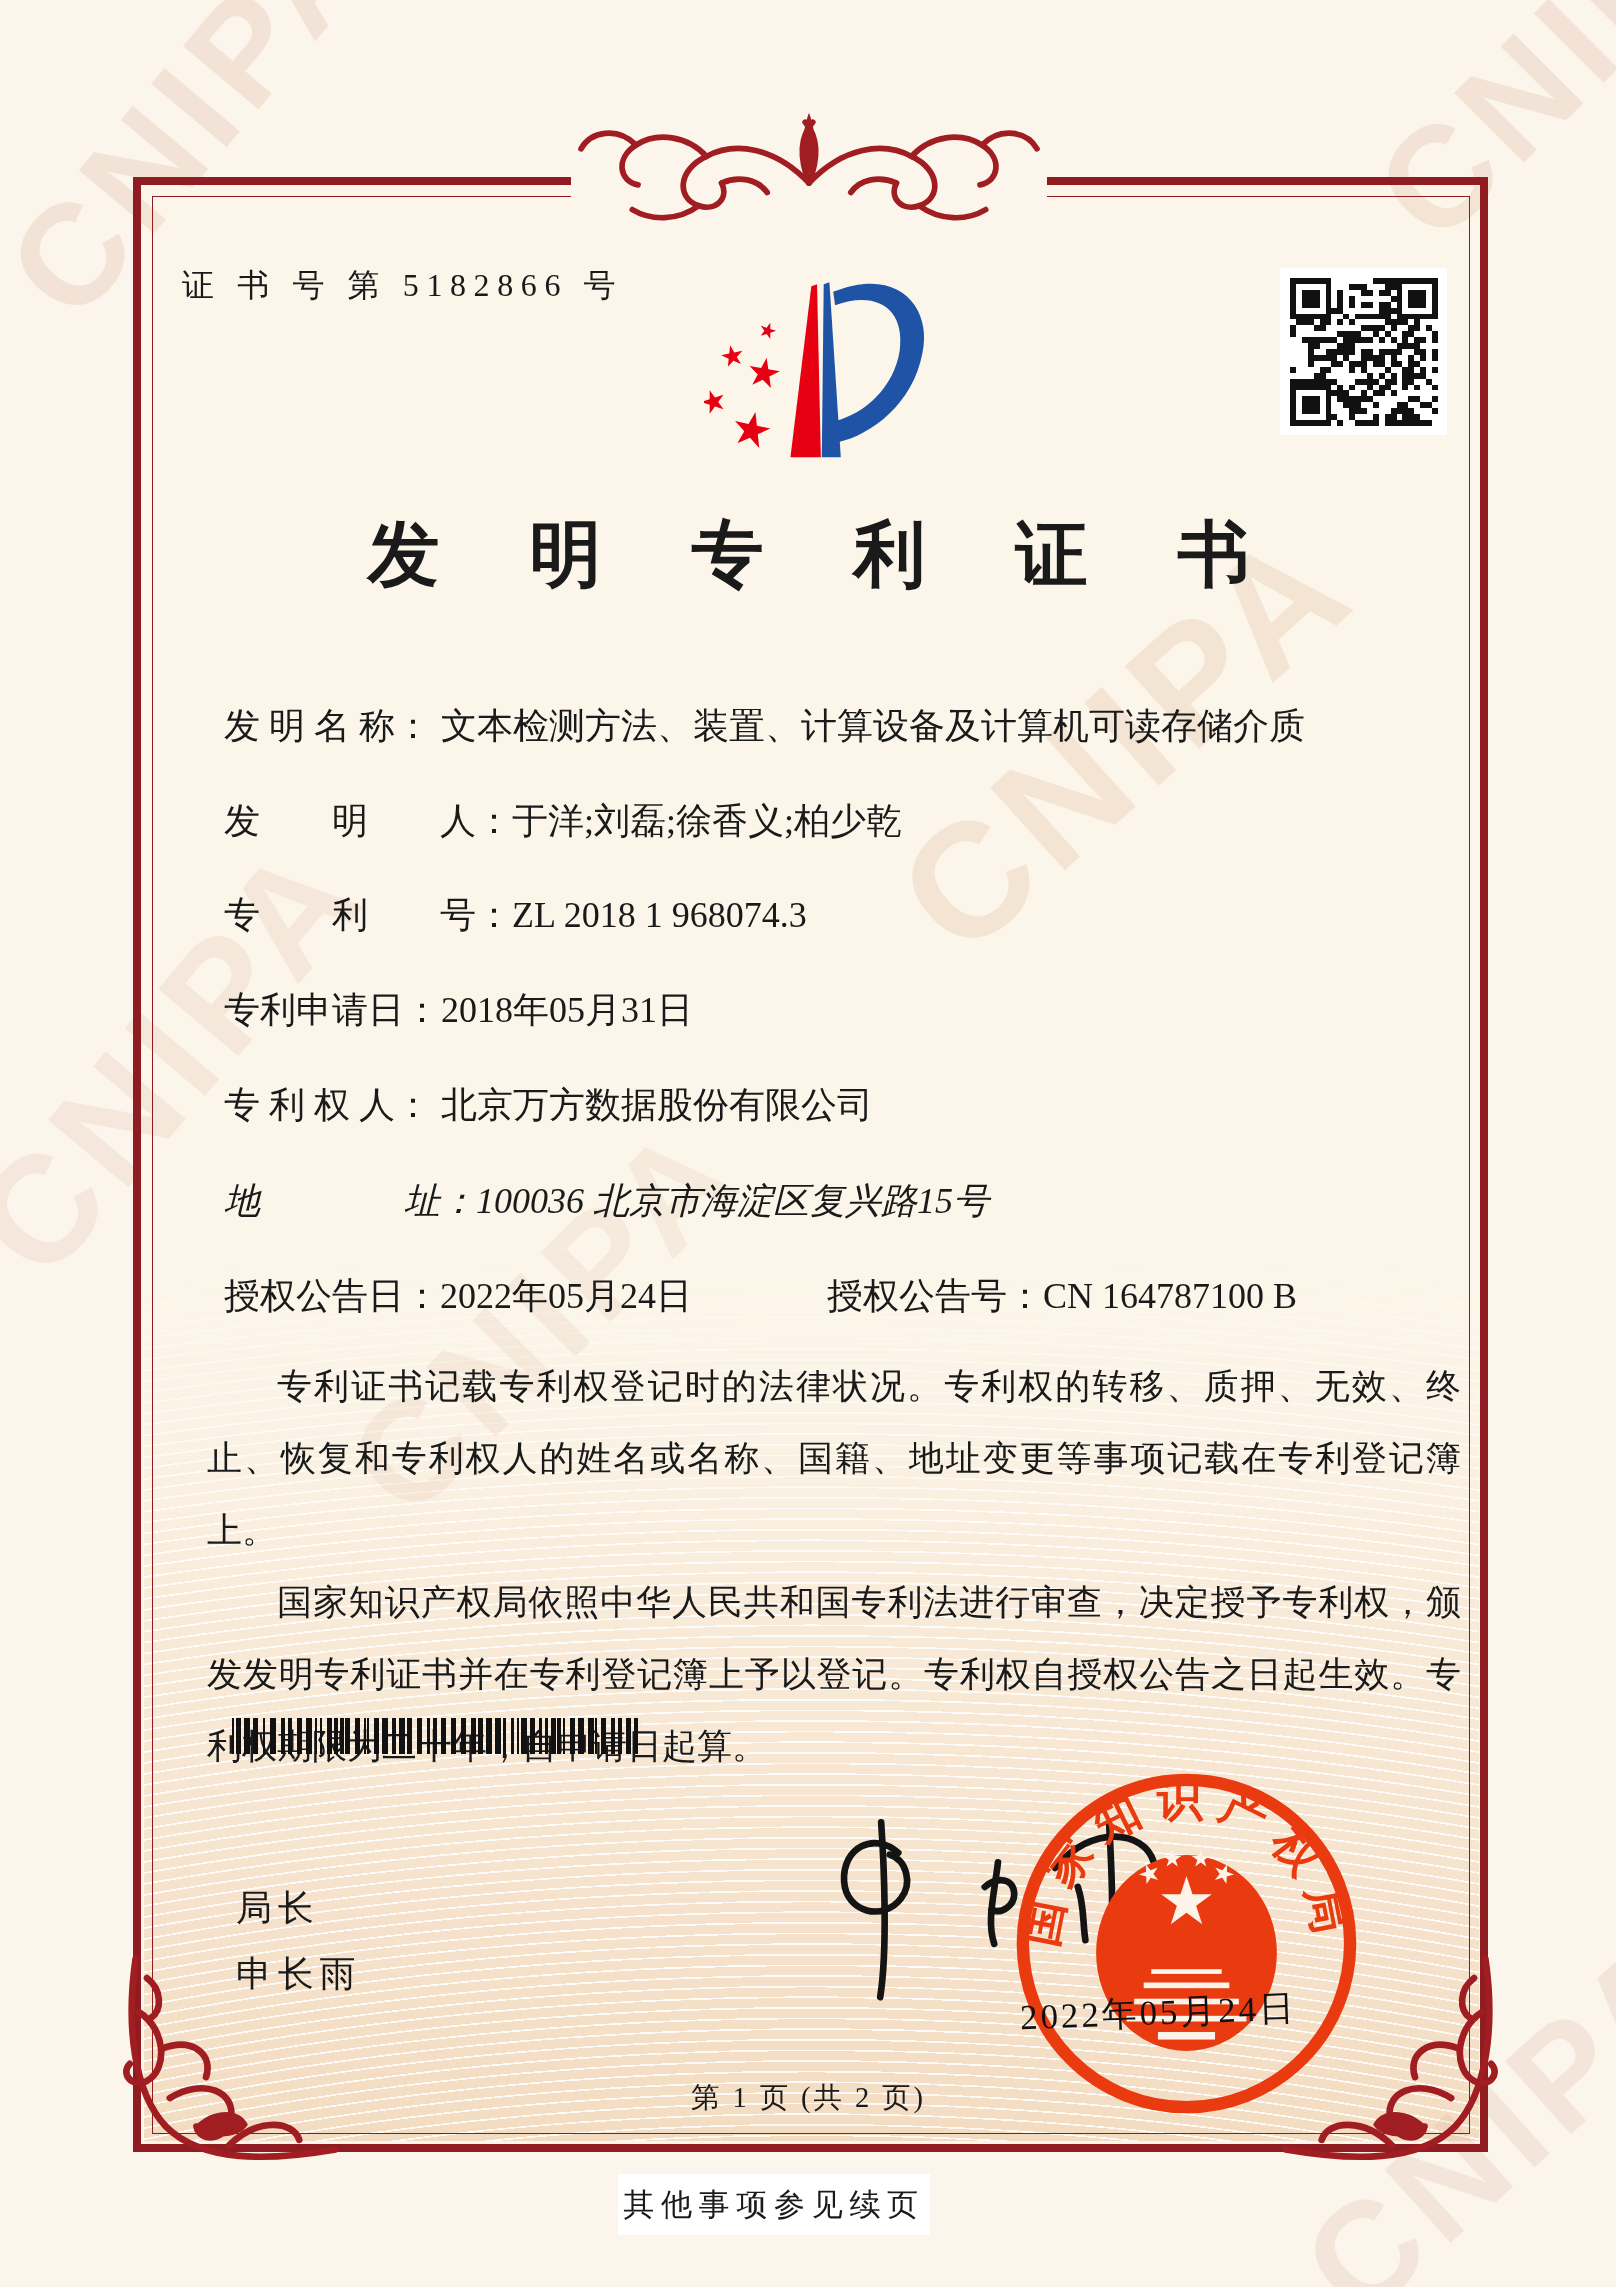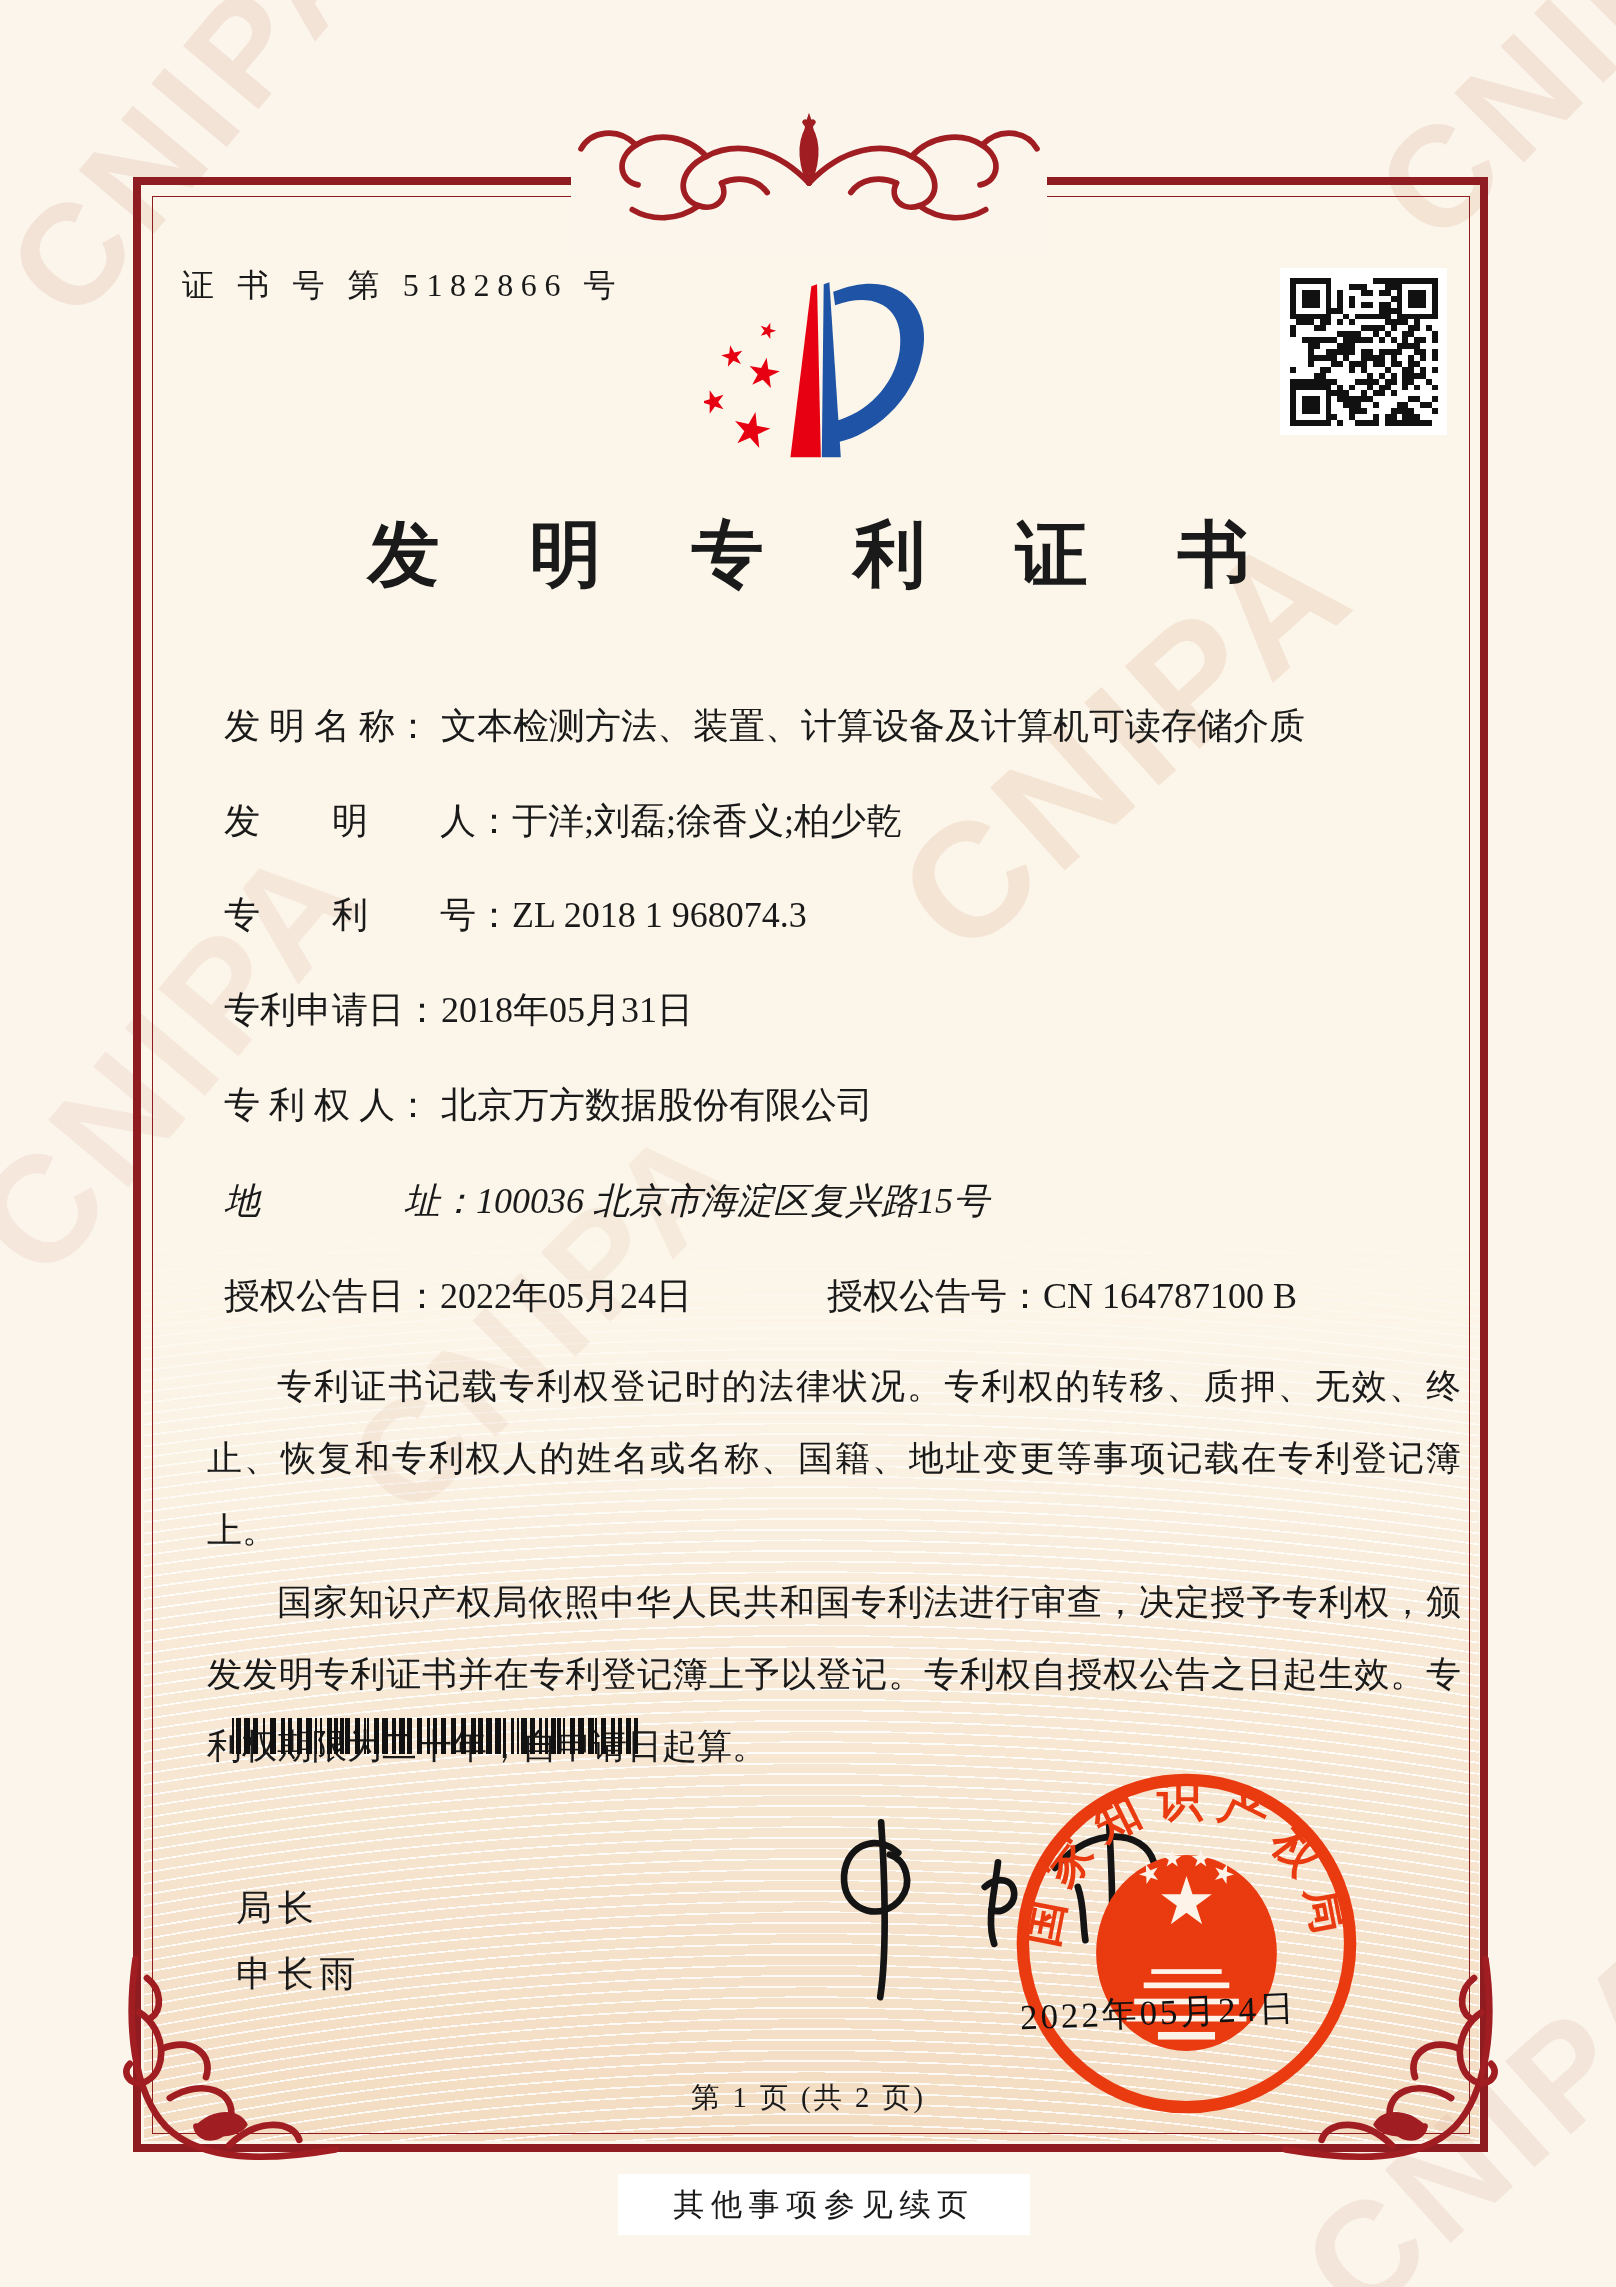--- a/index.html
+++ b/index.html
@@ -49,21 +49,21 @@
   .paras p{margin:0;text-indent:2em;}
   .barcode{left:232px;top:1718px;width:411px;height:36px;font-size:0;line-height:0;}
   .barcode span{display:inline-block;height:36px;}
   .sig-label{left:236px;font-size:36px;font-family:"Liberation Sans","DejaVu Sans",sans-serif;
     font-weight:500;letter-spacing:5.7px;}
   .signature{left:808px;top:1807px;width:380px;height:233px;}
   .seal{left:1001px;top:1758px;width:371px;height:371px;z-index:6;}
   .seal-date{left:1020px;top:1988px;width:352px;font-size:35px;letter-spacing:2.9px;
     color:#111;transform:rotate(-2deg);z-index:7;white-space:nowrap;}
   .page-info{left:0;top:2079px;width:1617px;text-align:center;font-size:28.5px;letter-spacing:2.9px;}
-  .note-box{left:618px;top:2174px;width:412px;height:61px;background:#ffffff;z-index:6;
+  .note-box{left:618px;top:2174px;width:312px;height:61px;background:#ffffff;z-index:6;
     display:flex;align-items:center;justify-content:center;font-size:31px;letter-spacing:6.7px;}
 </style>
 </head>
 <body>
 
 <div class="abs paper"></div>
 <div class="abs waves"></div>
 
 <div class="abs wm" style="left:-48px;top:28.5px;font-size:143px;transform:rotate(-50deg);">CNIPA</div>
 <div class="abs wm" style="left:1332px;top:-38px;font-size:143px;transform:rotate(-45deg);">CNIPA</div>

